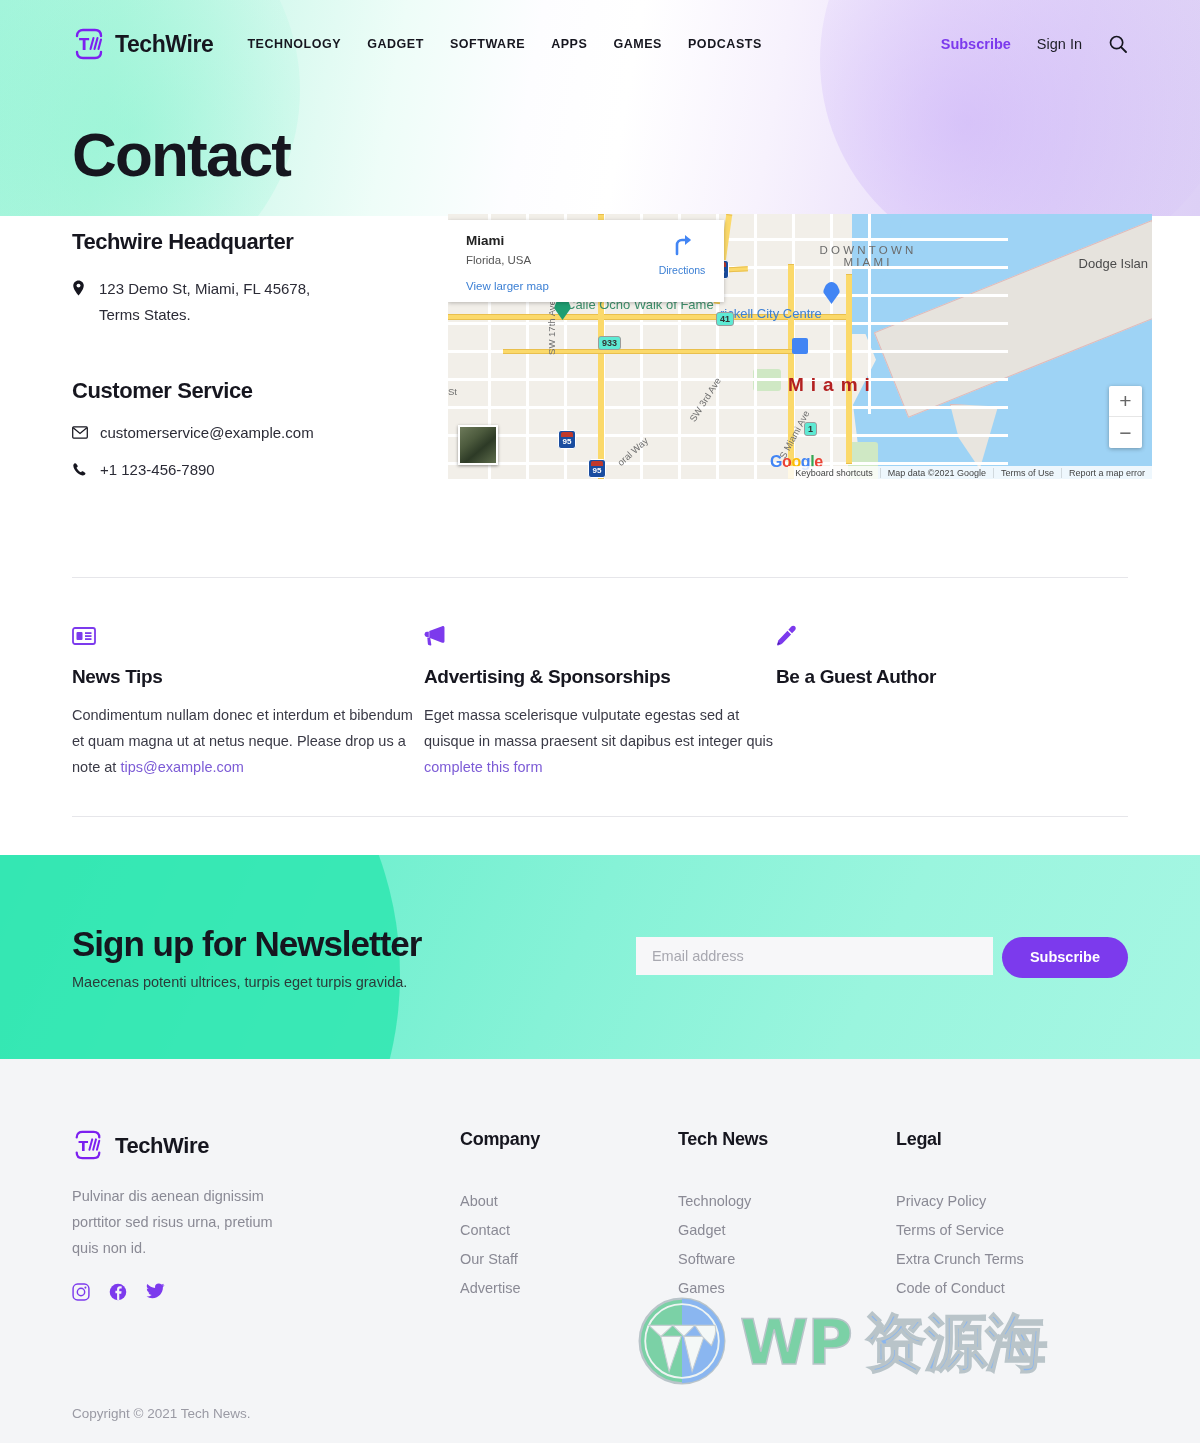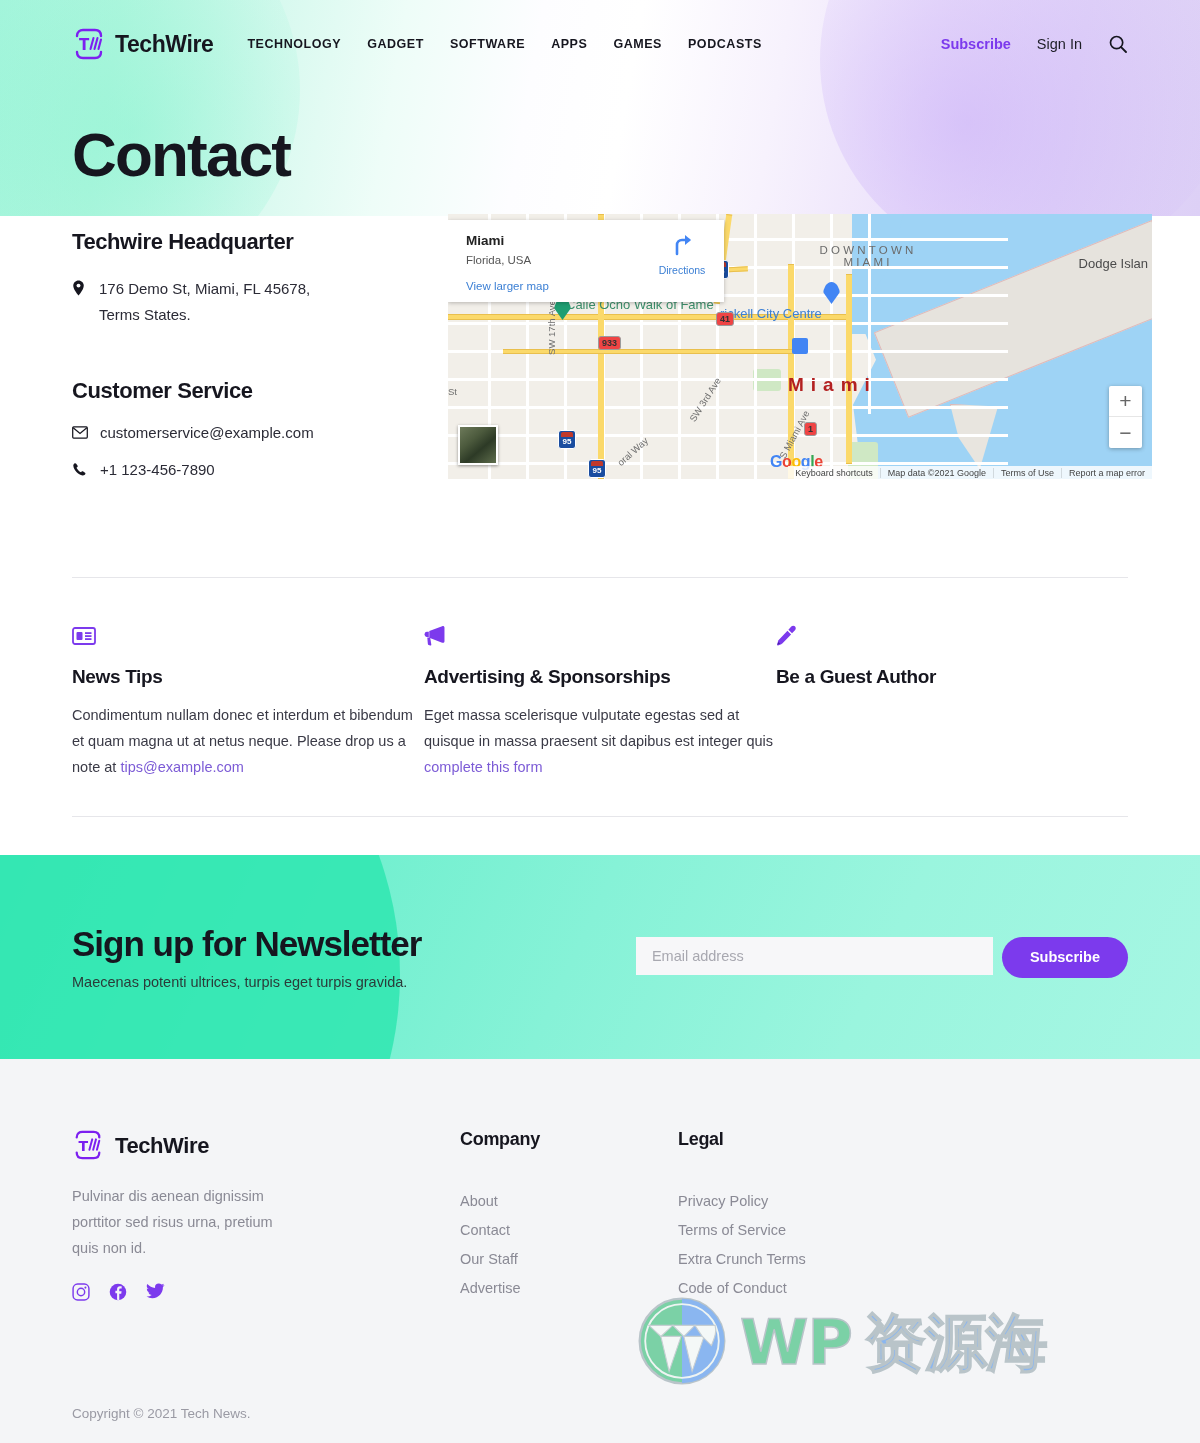--- a/index.html
+++ b/index.html
@@ -150,21 +150,21 @@
     position:absolute; left:340px; top:160px;
     font-size:19px; letter-spacing:7px; color:#b32020; font-weight:700;
   }
   .lbl-sw17 { position:absolute; left:76px; top:108px; font-size:9.5px; color:#6e6e6e; transform:rotate(-90deg); }
   .lbl-sw3 { position:absolute; left:232px; top:180px; font-size:9.5px; color:#6e6e6e; transform:rotate(-58deg); }
   .lbl-coral { position:absolute; left:166px; top:232px; font-size:9.5px; color:#6e6e6e; transform:rotate(-42deg); }
   .lbl-miamiave { position:absolute; left:320px; top:215px; font-size:9.5px; color:#6e6e6e; transform:rotate(-62deg); }
   .lbl-st { position:absolute; left:0px; top:172px; font-size:9.5px; color:#6e6e6e; }
 
   .shield {
-    position:absolute; background:#ef4444; border:1px solid #9b9b9b;
+    position:absolute; background:#5eead4; border:1px solid #9b9b9b;
     border-radius:3px; font-size:9px; color:#333; text-align:center;
     line-height:12px; padding:0 3px; font-weight:600;
   }
   .i95 {
     position:absolute; width:18px; height:19px; background:#1a4da0;
     border-radius:3px; color:#fff; font-size:8px; font-weight:700;
     display:flex; align-items:flex-end; justify-content:center; padding-bottom:2px;
     border:1px solid #fff;
   }
   .i95::before {
@@ -355,21 +355,21 @@
         <h2 class="block-title">Techwire Headquarter</h2>
 
         <div class="addr-row">
           <span class="addr-icon">
             <svg viewBox="0 0 14 18" width="13" height="16">
               <path d="M7 0.6C3.7 0.6 1.1 3.2 1.1 6.4 1.1 10.8 7 17.4 7 17.4S12.9 10.8 12.9 6.4C12.9 3.2 10.3 0.6 7 0.6Z" fill="#16161f"></path>
               <circle cx="7" cy="6.3" r="2.2" fill="#ffffff"></circle>
             </svg>
           </span>
           <div class="addr-text">
-            <div>176 Demo St, Miami, FL 45678,</div>
+            <div>123 Demo St, Miami, FL 45678,</div>
             <div>Terms States.</div>
           </div>
         </div>
 
         <h2 class="block-title cs-title">Customer Service</h2>
 
         <div class="cs-row">
           <span class="cs-icon">
             <svg viewBox="0 0 18 14" width="16" height="13">
               <rect x="0.8" y="0.8" width="16.4" height="12.4" fill="none" stroke="#16161f" stroke-width="1.4" rx="1"></rect>
@@ -592,20 +592,29 @@
       <div class="fcol">
         <h4 class="fcol-h">Company</h4>
         <ul>
           <li><a href="#">About</a></li>
           <li><a href="#">Contact</a></li>
           <li><a href="#">Our Staff</a></li>
           <li><a href="#">Advertise</a></li>
         </ul>
       </div>
 
+      <div class="fcol">
+        <h4 class="fcol-h">Tech News</h4>
+        <ul>
+          <li><a href="#">Technology</a></li>
+          <li><a href="#">Gadget</a></li>
+          <li><a href="#">Software</a></li>
+          <li><a href="#">Games</a></li>
+        </ul>
+      </div>
 
       <div class="fcol fcol-legal">
         <h4 class="fcol-h">Legal</h4>
         <ul>
           <li><a href="#">Privacy Policy</a></li>
           <li><a href="#">Terms of Service</a></li>
           <li><a href="#">Extra Crunch Terms</a></li>
           <li><a href="#">Code of Conduct</a></li>
         </ul>
       </div>

